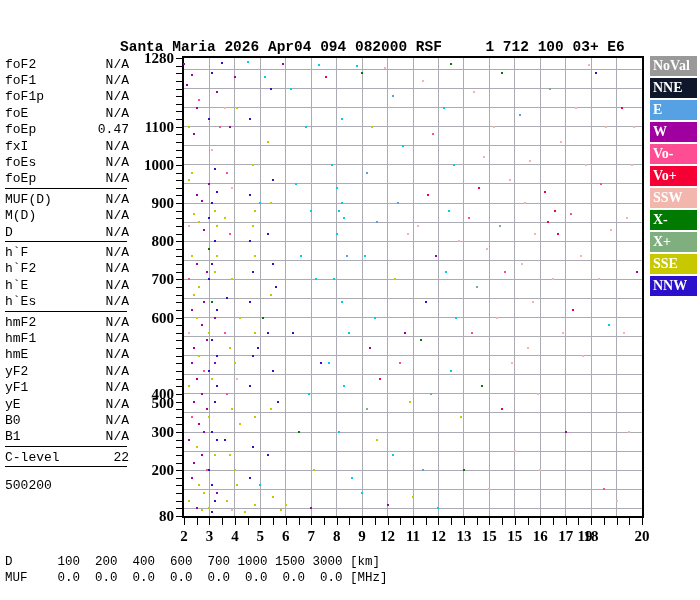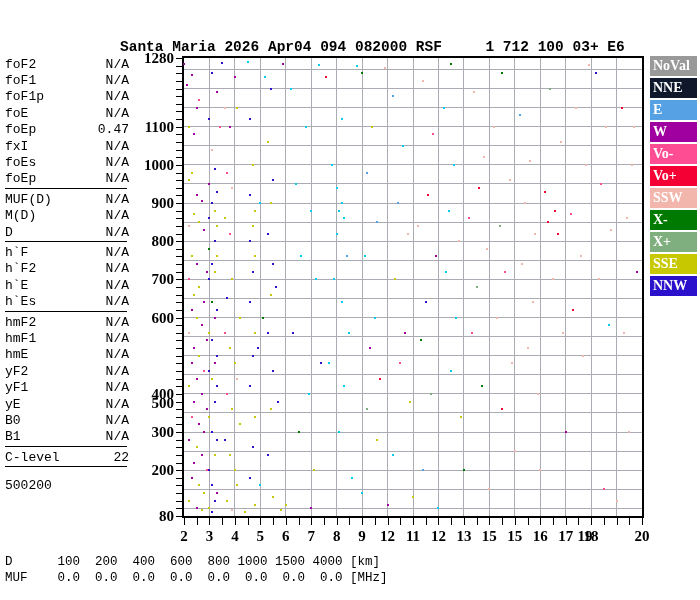--- a/index.html
+++ b/index.html
@@ -547,16 +547,16 @@
       <div class="leg" style="background: rgb(160, 0, 160);">W</div>
       <div class="leg" style="background: rgb(255, 77, 148);">Vo-</div>
       <div class="leg" style="background: rgb(244, 0, 52);">Vo+</div>
       <div class="leg" style="background: rgb(242, 182, 172);">SSW</div>
       <div class="leg" style="background: rgb(0, 122, 0);">X-</div>
       <div class="leg" style="background: rgb(127, 174, 127);">X+</div>
       <div class="leg" style="background: rgb(200, 200, 0);">SSE</div>
       <div class="leg" style="background: rgb(43, 16, 204);">NNW</div>
     </div>
 
-  <div class="abs footrow" id="d-row">D      100  200  400  600  800 1000 1500 4000 [km]</div>
+  <div class="abs footrow" id="d-row">D      100  200  400  600  700 1000 1500 3000 [km]</div>
   <div class="abs footrow" id="muf-row">MUF    0.0  0.0  0.0  0.0  0.0  0.0  0.0  0.0 [MHz]</div>
 
 </div>
 
 </body></html>

